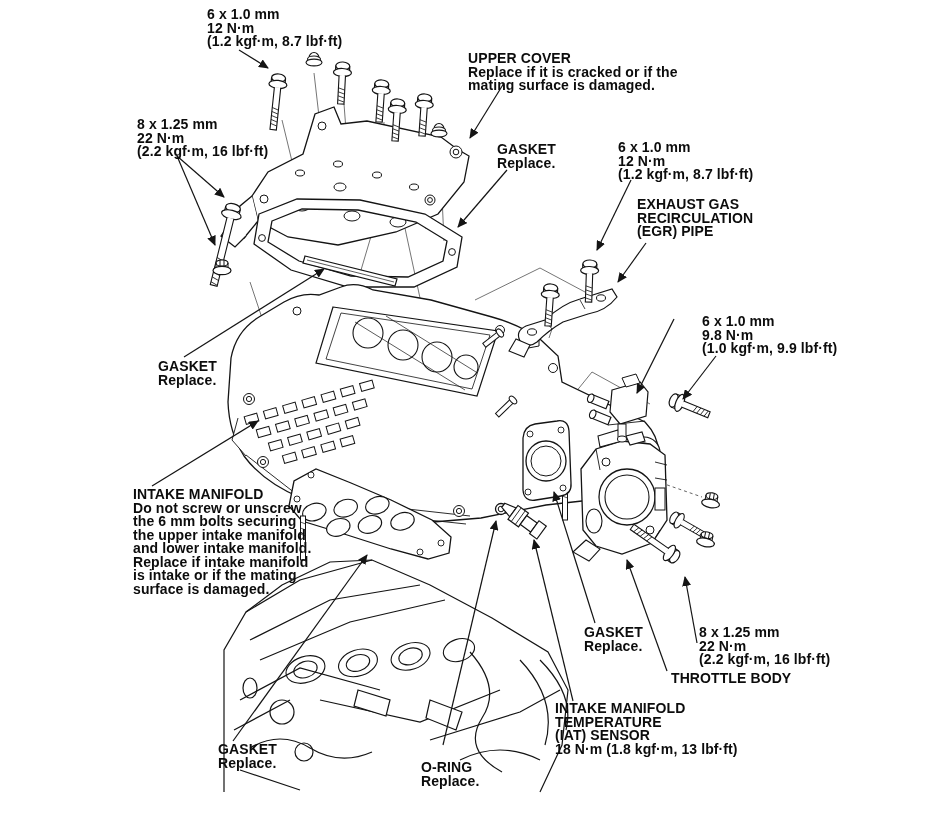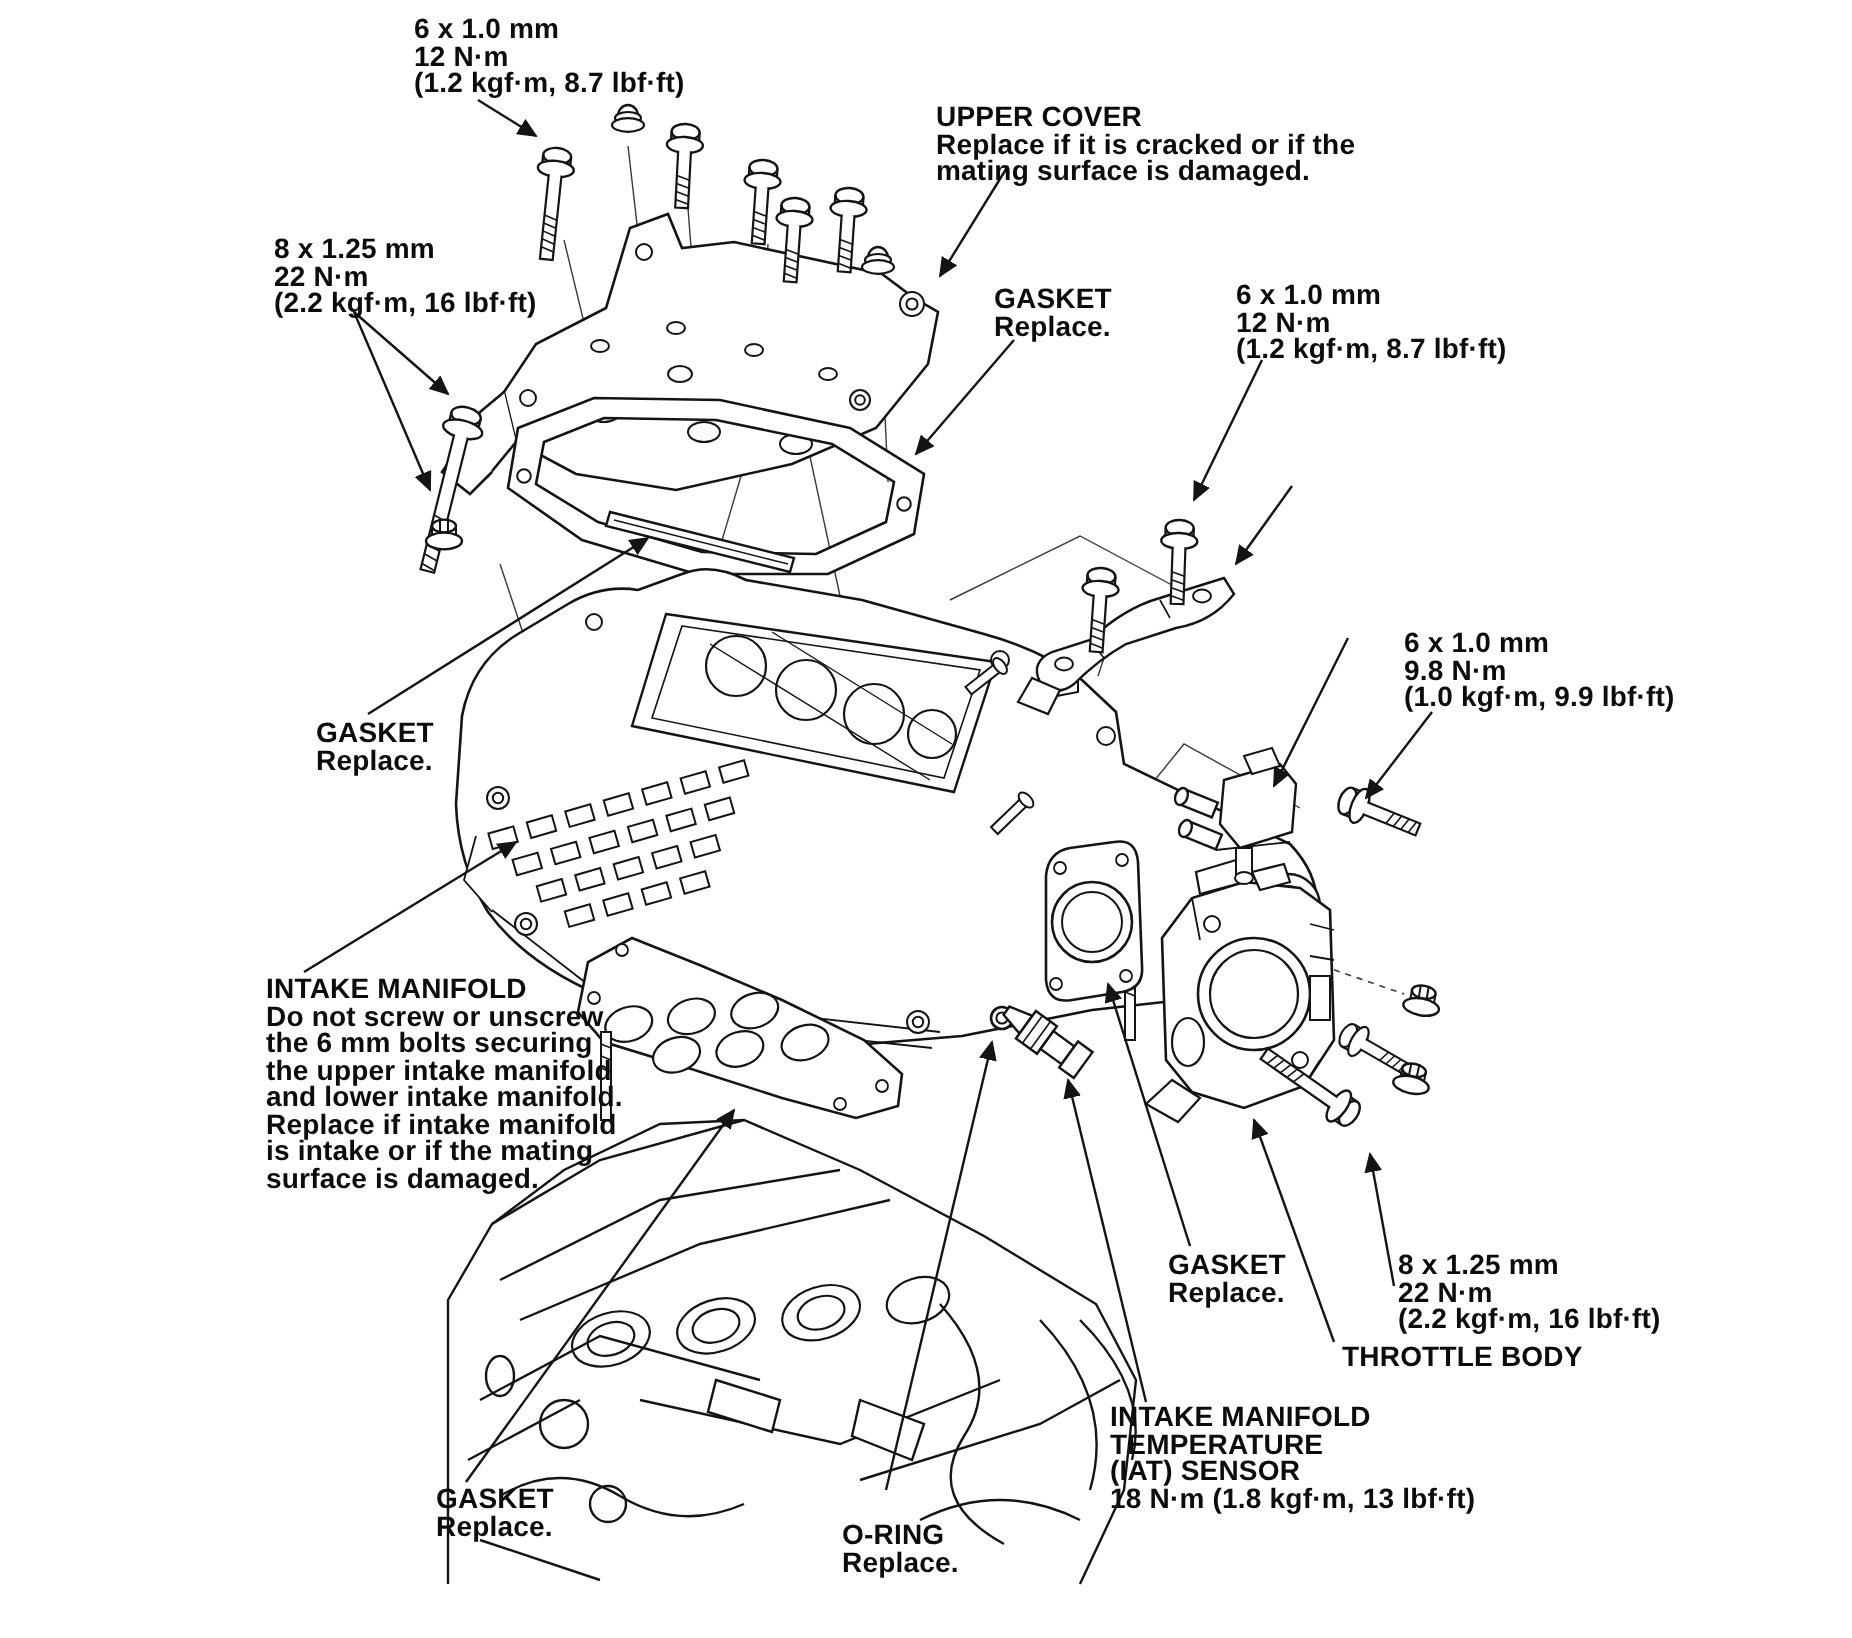--- a/index.html
+++ b/index.html
@@ -348,20 +348,25 @@
     <div>GASKET</div>
     <div class="desc">Replace.</div>
   </div>
 
   <div class="label" style="left:618px;top:141px">
     <div>6 x 1.0 mm</div>
     <div>12 N·m</div>
     <div>(1.2 kgf·m, 8.7 lbf·ft)</div>
   </div>
 
+  <div class="label" style="left:637px;top:198px">
+    <div>EXHAUST GAS</div>
+    <div>RECIRCULATION</div>
+    <div>(EGR) PIPE</div>
+  </div>
 
 
   <div class="label" style="left:702px;top:315px">
     <div>6 x 1.0 mm</div>
     <div>9.8 N·m</div>
     <div>(1.0 kgf·m, 9.9 lbf·ft)</div>
   </div>
 
   <div class="label" style="left:158px;top:360px">
     <div>GASKET</div>

